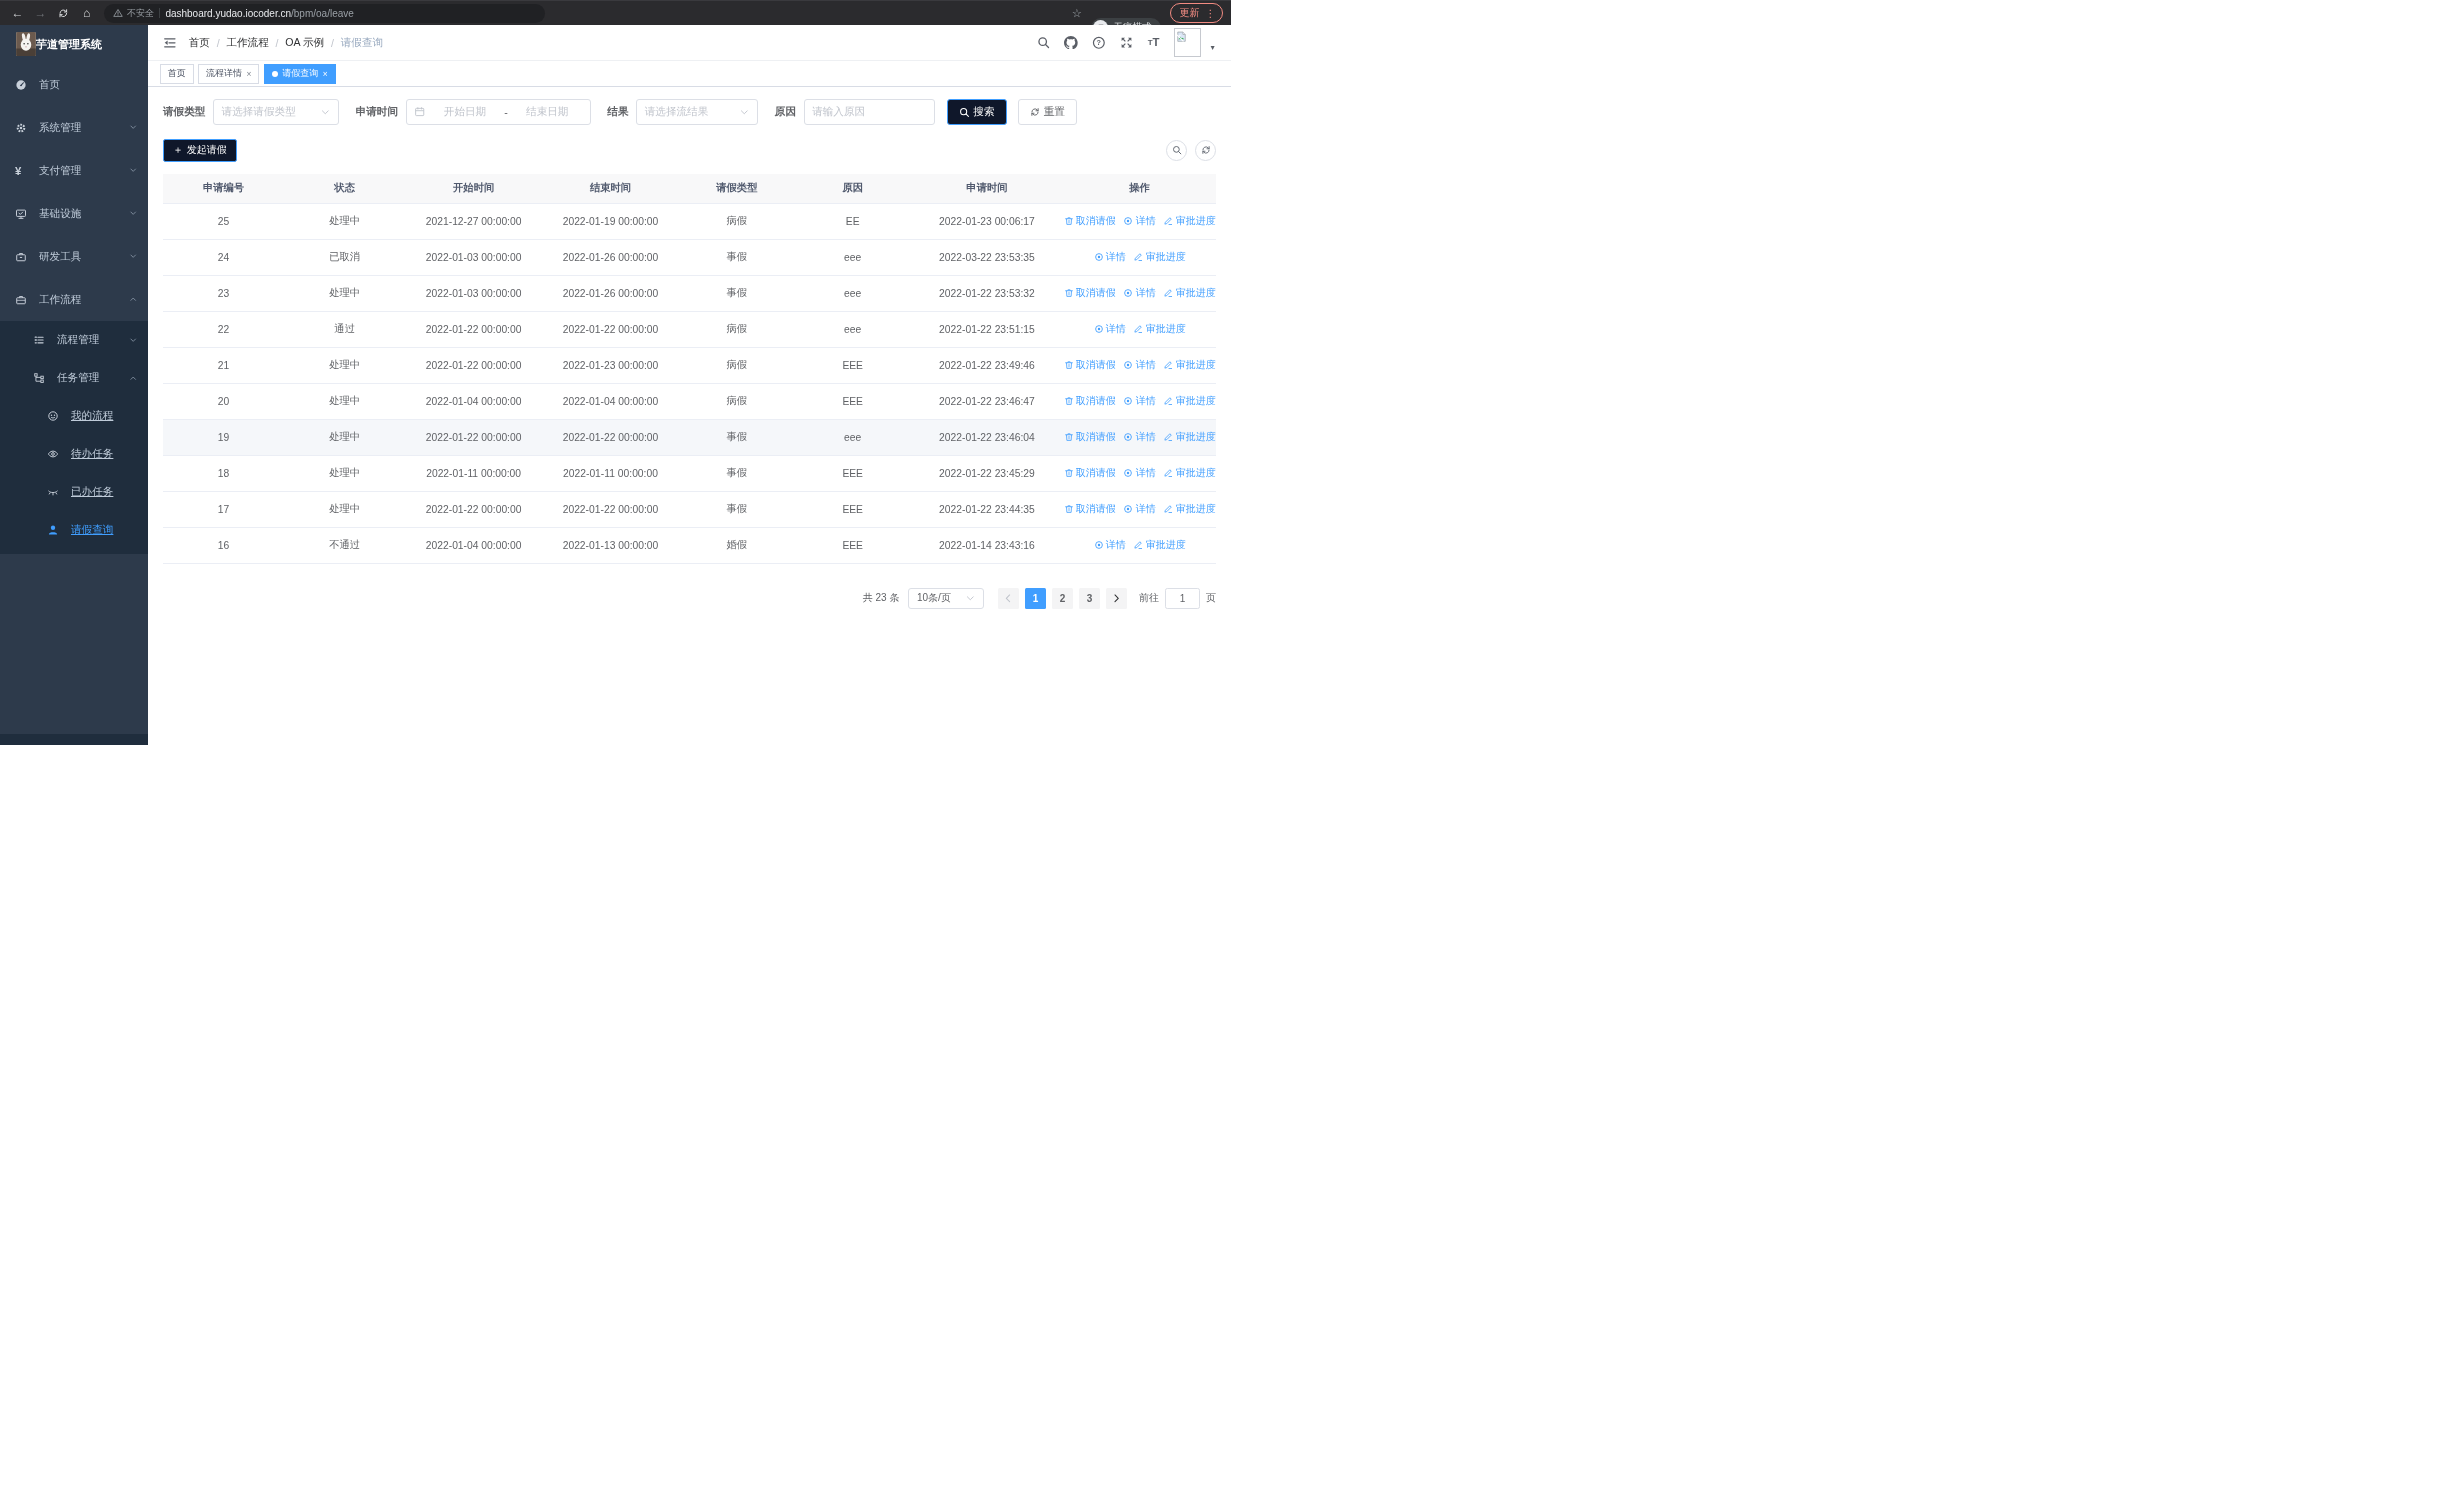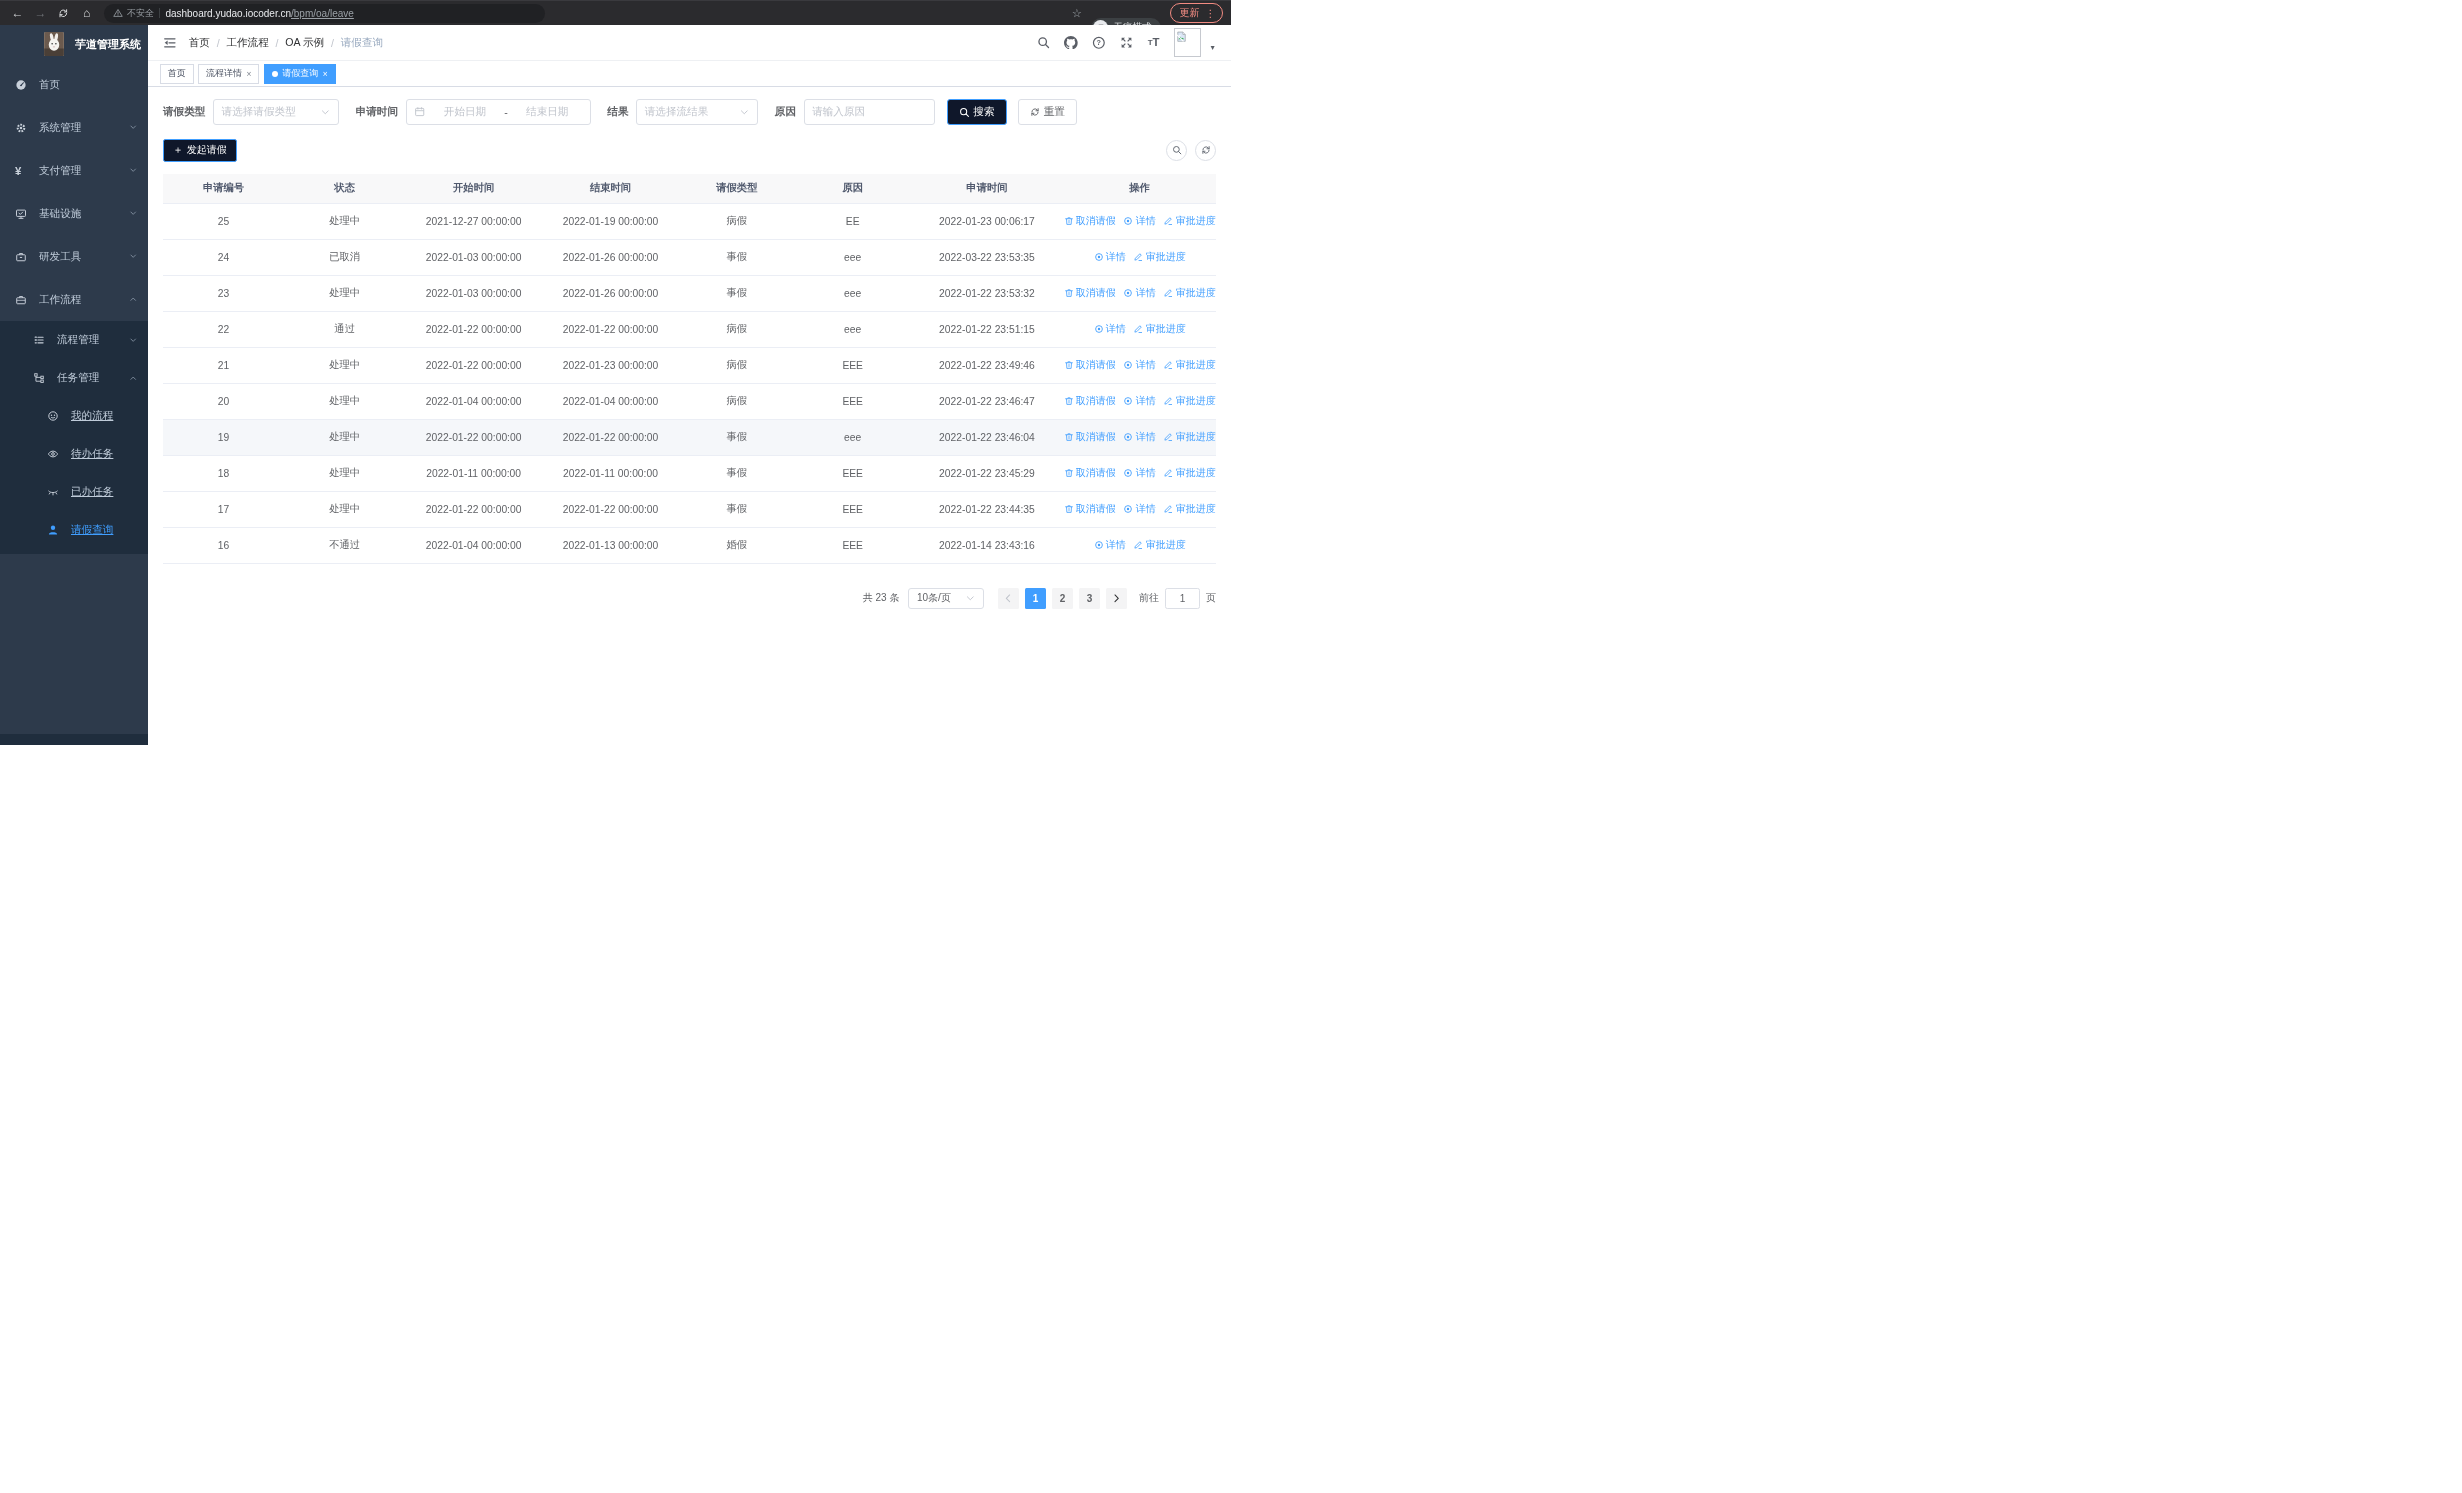--- a/index.html
+++ b/index.html
@@ -10,36 +10,36 @@
   .browser-bar { height:25px; background:#2b2b2e; border-top:1.5px solid #3a3a3e;
     display:flex; align-items:center; padding:0 7.6px; gap:3px; }
   .nav-btn { width:20px; height:20px; display:flex; align-items:center; justify-content:center;
     color:#d6d8da; font-size:12px; border-radius:50%; flex:0 0 auto; }
   .nav-btn.disabled { color:#6e7175; }
   .url-bar { width:441px; height:19px; background:#202124; border-radius:10px;
     display:flex; align-items:center; padding:0 9px; margin-left:4.6px; gap:5.3px; }
   .url-sec { color:#9aa0a6; font-size:9px; display:flex; align-items:center; gap:3.8px; }
   .url-div { width:0.8px; height:10.6px; background:#3c4043; }
   .url-text { font-size:10px; color:#e8eaed; white-space:nowrap; }
-  .url-text .path { color:#9aa0a6;text-decoration:underline; }
+  .url-text .path { color:#9aa0a6; }
   .chrome-right { margin-left:auto; display:flex; align-items:center; gap:9px; }
   .star { color:#9aa0a6; font-size:11.4px; }
   .incog-pill { background:#3c4043; border-radius:10px; height:20px; display:flex;
     align-items:center; gap:5.3px; padding:0 9px 0 2.3px;margin-top:29px; }
   .incog-circle { width:15px; height:15px; background:#e8eaed; border-radius:50%;
     display:flex; align-items:center; justify-content:center; color:#202124; }
   .incog-label { color:#e8eaed; font-size:9.5px; }
   .update-pill { border:1.1px solid #f28b82; color:#f28b82; border-radius:10.6px; height:20px;
     display:flex; align-items:center; gap:6px; padding:0 6.8px 0 9px; font-size:10px; }
   .dots { font-size:10px; letter-spacing:0; }
 
   
   .app { display:flex; height:720px; }
   .sidebar { width:148px; background:#2d3a4b; display:flex; flex-direction:column; flex:0 0 auto; position:relative; }
-  .logo-row { height:38px; display:flex; align-items:center; padding-left:44px; gap:11px; }
+  .logo-row { height:38px; display:flex; align-items:center; padding-left:16px; gap:0; }
   .logo-img { width:20px; height:24px; border-radius:1.5px; overflow:hidden; flex:0 0 auto; background:#b9ac9f; }
   .logo-title { color:#fff; font-size:11px; font-weight:bold; white-space:nowrap; }
   .menu { flex:1 1 auto; overflow:hidden; }
   .m-item { height:43px; display:flex; align-items:center; padding:0 10.6px 0 15px; gap:12px;
     color:#bfcbd9; font-size:10.6px; cursor:pointer; }
   .m-item .mi-icon { width:12px; height:12px; color:#c8d0da; flex:0 0 auto; display:flex; }
   .m-item .mi-label { flex:1 1 auto; white-space:nowrap; }
   .m-item .mi-arrow { color:#97a4b5; display:flex; }
   .submenu-block { background:#1f2d3d; padding-bottom:4.6px; }
   .m-item.lv1 { height:38px; padding-left:33px; }

